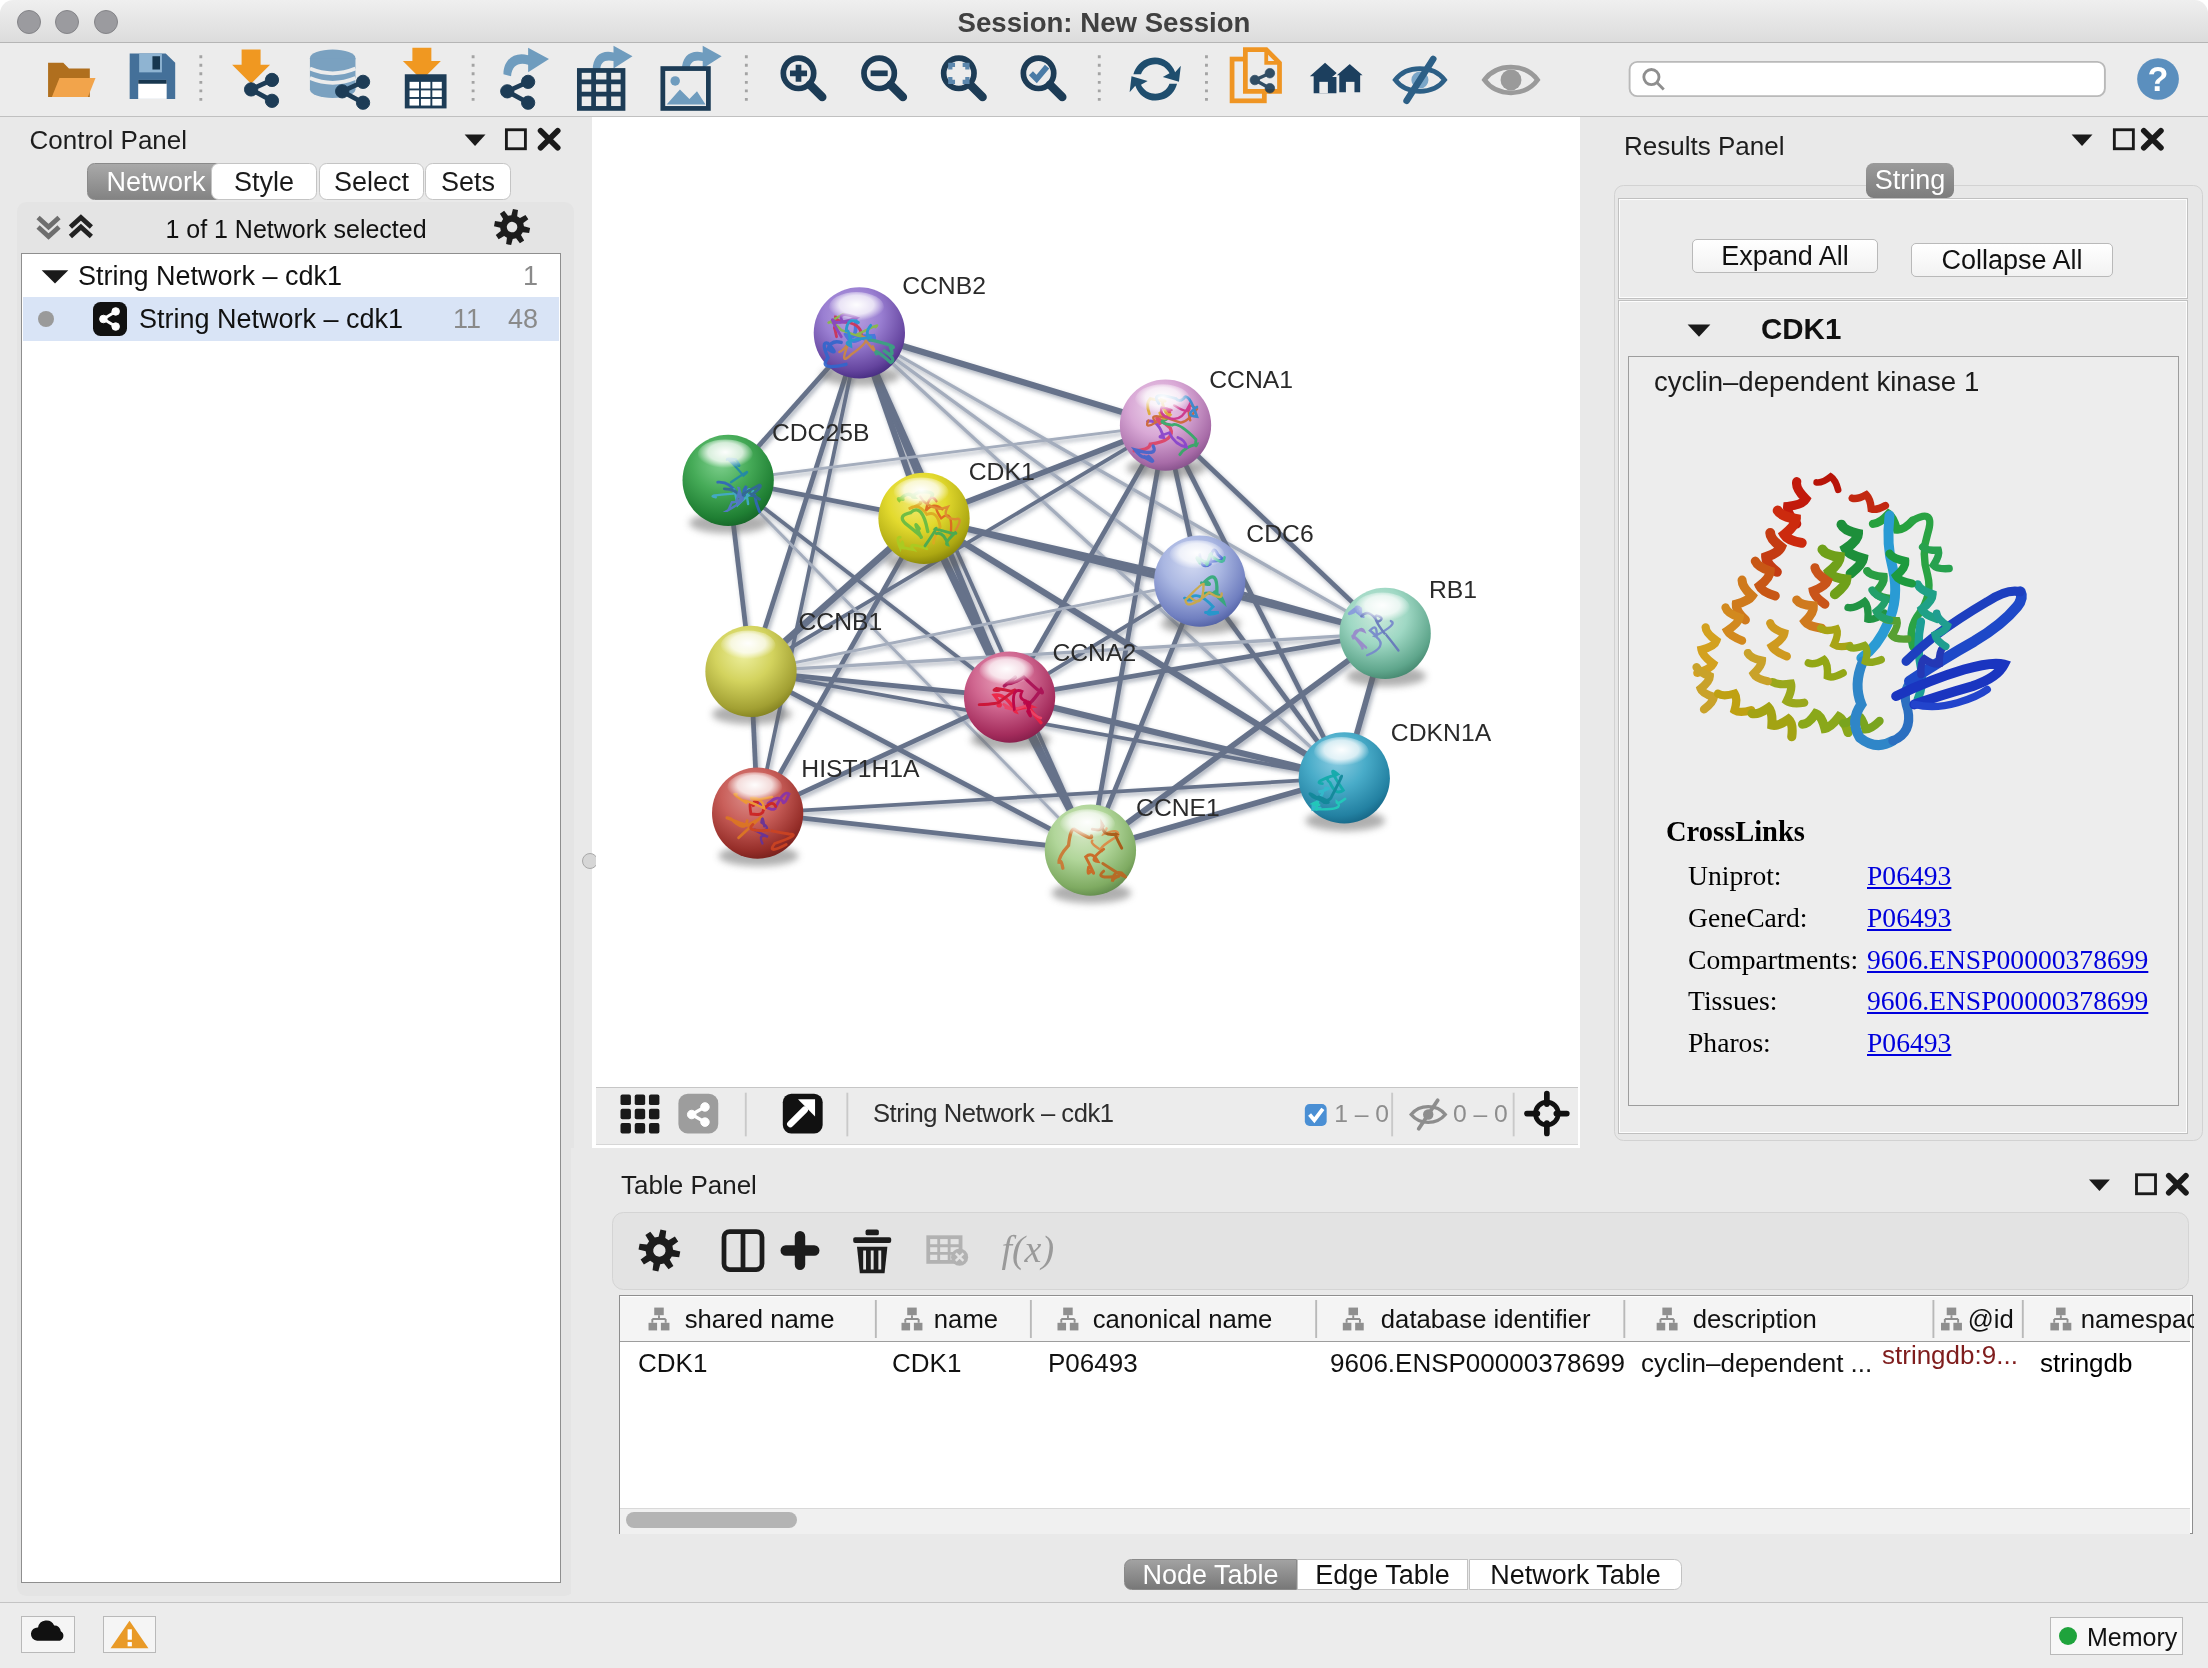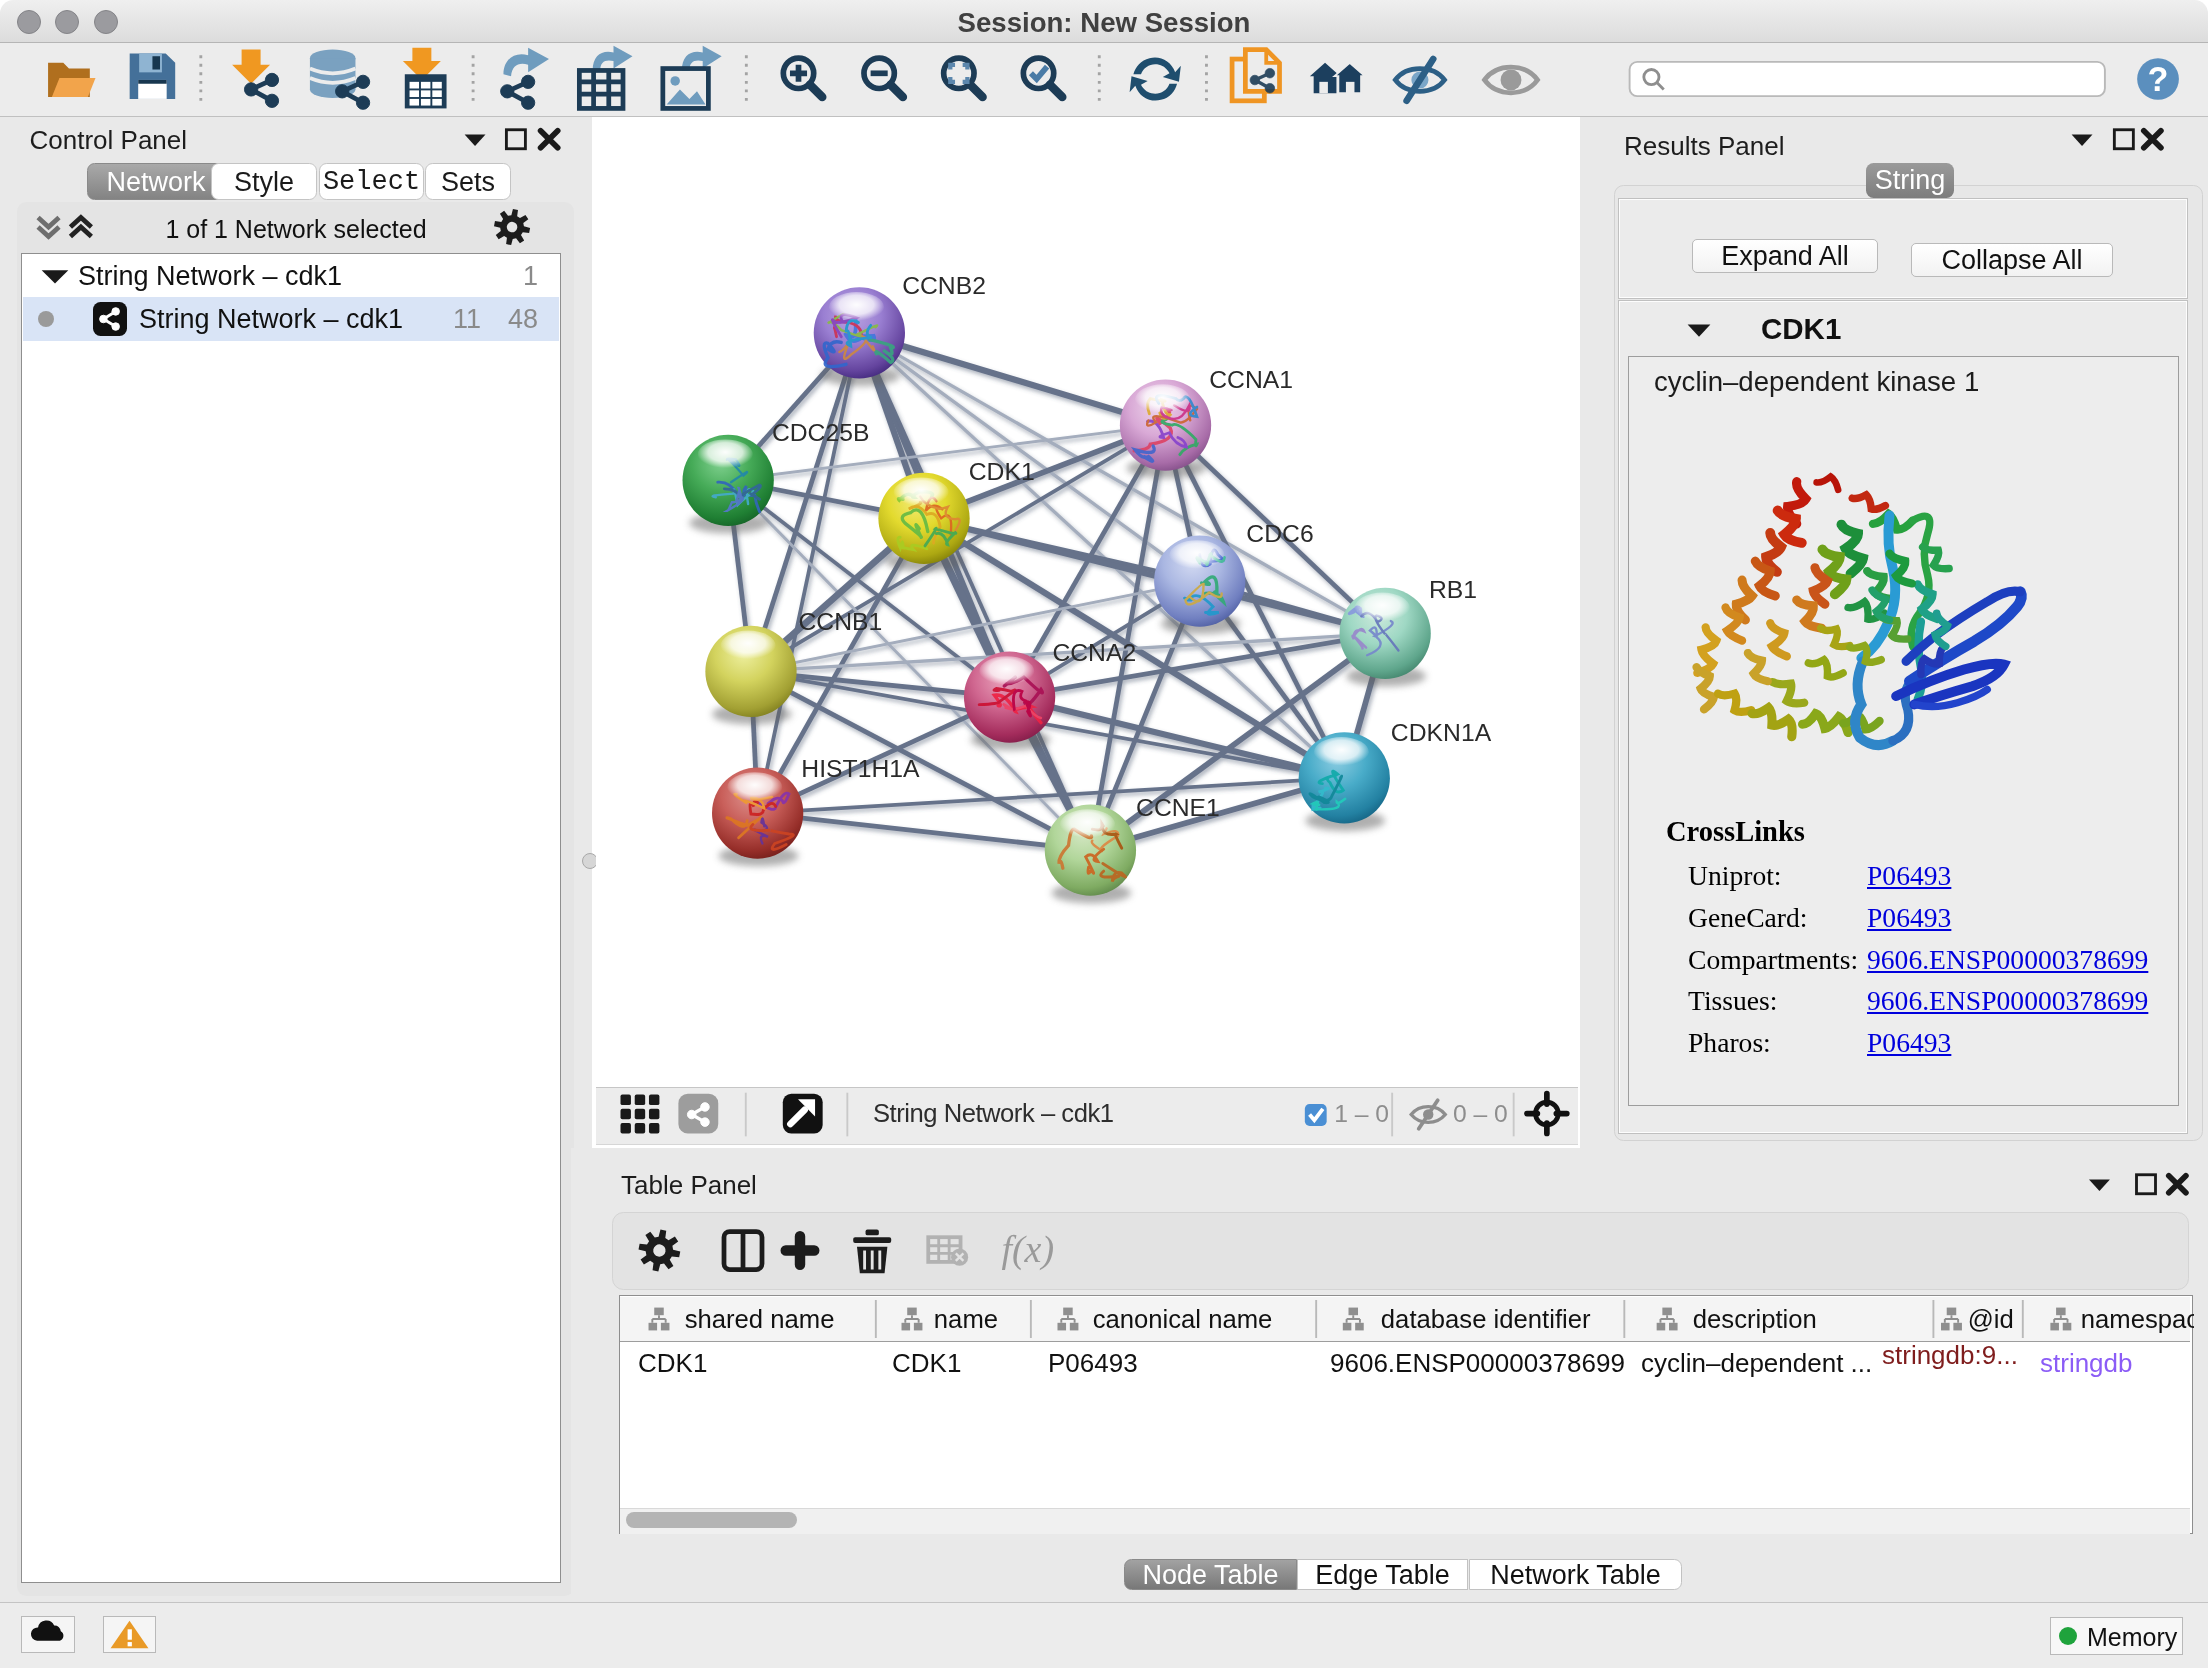--- a/index.html
+++ b/index.html
@@ -223,21 +223,21 @@
 <svg width="114" height="28.5" xmlns="http://www.w3.org/2000/svg" viewBox="0 0 120 30">
  <path d="M8 10 L30 10 L19 22 Z" fill="#1a1a1a"></path>
  <rect x="52" y="5" width="20" height="20" fill="none" stroke="#1a1a1a" stroke-width="3"></rect>
  <g stroke="#1a1a1a" stroke-width="6" stroke-linecap="round">
         <path d="M88 6 L106 24 M106 6 L88 24"></path>
       </g>
 </svg>
 </div>
 <div class="abs tab tabsel" style="left:71px;top:163px;width:138px;">Network</div>
 <div class="abs tab" style="left:211px;top:163px;width:106px;">Style</div>
-<div class="abs tab" style="left:319px;top:163px;width:105px;font-family:Liberation Mono, monospace;">Select</div>
+<div class="abs tab" style="left:319px;top:163px;width:105px;">Select</div>
 <div class="abs tab" style="left:425px;top:163px;width:86px;">Sets</div>
 <div class="abs" style="left:17px;top:202px;width:557px;height:1394px;background:#e4e4e4;border-radius:9.5px;"></div>
 <div class="abs pctrl" style="left:0px;top:215px;width:592px;text-align:center;">1 of 1 Network selected</div>
 <div class="abs" id="cp-chevrons" style="left:0px;top:204px;width:592px;height:48px;">
 <svg width="592" height="48" xmlns="http://www.w3.org/2000/svg" viewBox="0 0 622 50">
  <g stroke="#6e6e6e" stroke-width="5" fill="none">
   <path d="M40 14 L51 24 L62 14 M40 24 L51 34 L62 24"></path>
  </g>
  <g stroke="#222222" stroke-width="5" fill="none">
   <path d="M74 24 L85 14 L96 24 M74 34 L85 24 L96 34"></path>
@@ -790,21 +790,21 @@
     <text x="1536" y="33">namespace</text>
    </g>
   </svg>
   </div>
   <div style="position:absolute;left:67px;top:200px;font-size:26px;color:#111;">CDK1</div>
   <div style="position:absolute;left:321px;top:200px;font-size:26px;color:#111;">CDK1</div>
   <div style="position:absolute;left:477px;top:200px;font-size:26px;color:#111;">P06493</div>
   <div style="position:absolute;left:759px;top:200px;font-size:26px;color:#111;">9606.ENSP00000378699</div>
   <div style="position:absolute;left:1070px;top:200px;font-size:26px;color:#111;">cyclin–dependent ...</div>
   <div style="position:absolute;left:1311px;top:192px;font-size:26px;color:#7f1d1d;">stringdb:9...</div>
-  <div style="position:absolute;left:1469px;top:200px;font-size:26px;color:#8b5cf6;">stringdb</div>
+  <div style="position:absolute;left:1469px;top:200px;font-size:26px;color:#000000;">stringdb</div>
 
   <div style="position:absolute;left:49px;top:360px;width:1570px;height:25px;background:#f0f0f0;border-top:1px solid #d9d9d9;"></div>
   <div style="position:absolute;left:55px;top:364px;width:171px;height:16px;border-radius:8.6px;background:#b4b4b4;"></div>
 </div>
 
 <div class="abs" id="bottomtabs">
   <div class="abs btab" style="left:1124px;top:1559px;width:173px;background:linear-gradient(#a2a2a2,#787878);color:#fff;border-radius:7.6px 0 0 7.6px;border-color:#8a8a8a;">Node Table</div>
   <div class="abs btab" style="left:1297px;top:1559px;width:171px;">Edge Table</div>
   <div class="abs btab" style="left:1469px;top:1559px;width:213px;border-radius:0 7.6px 7.6px 0;">Network Table</div>
 </div>

